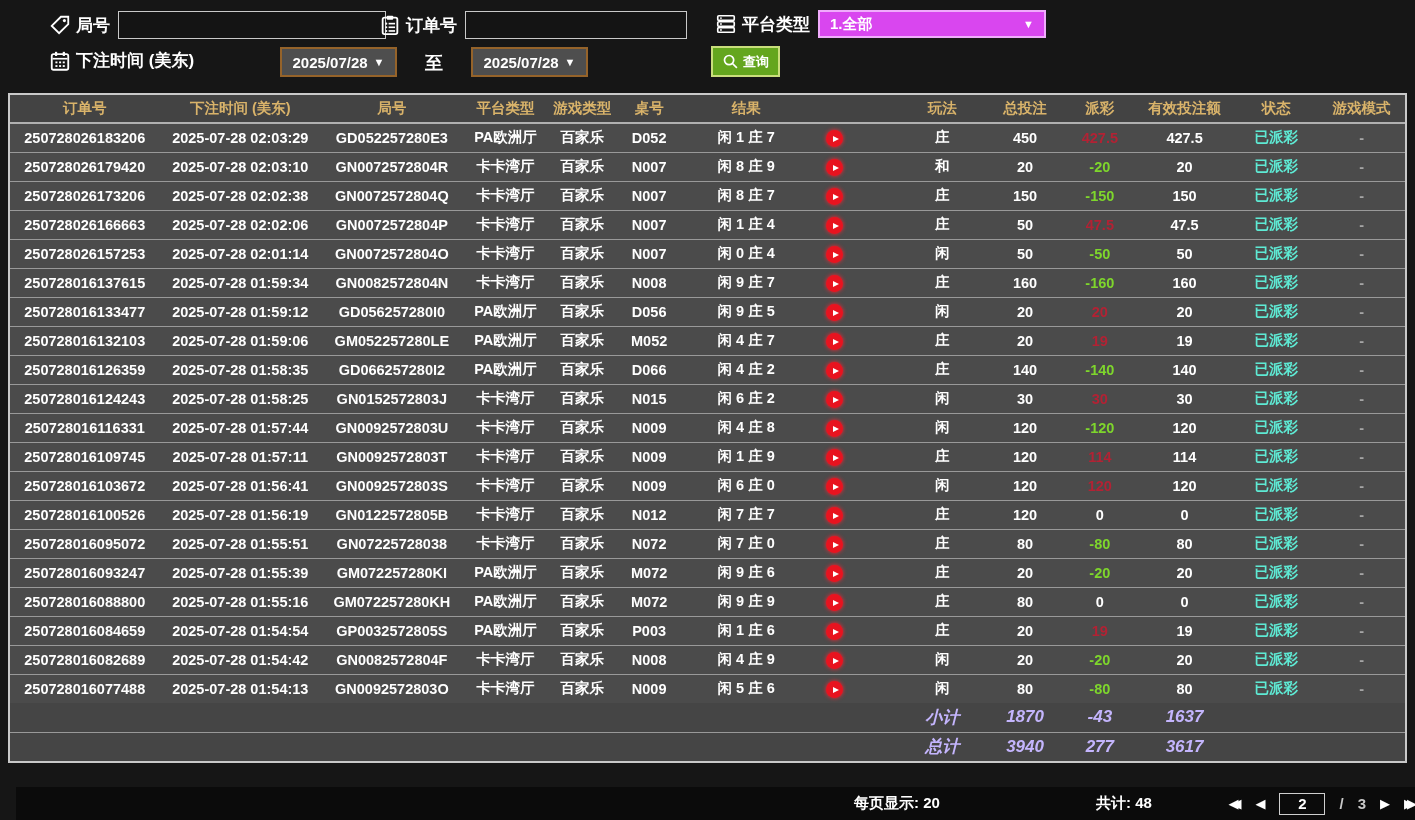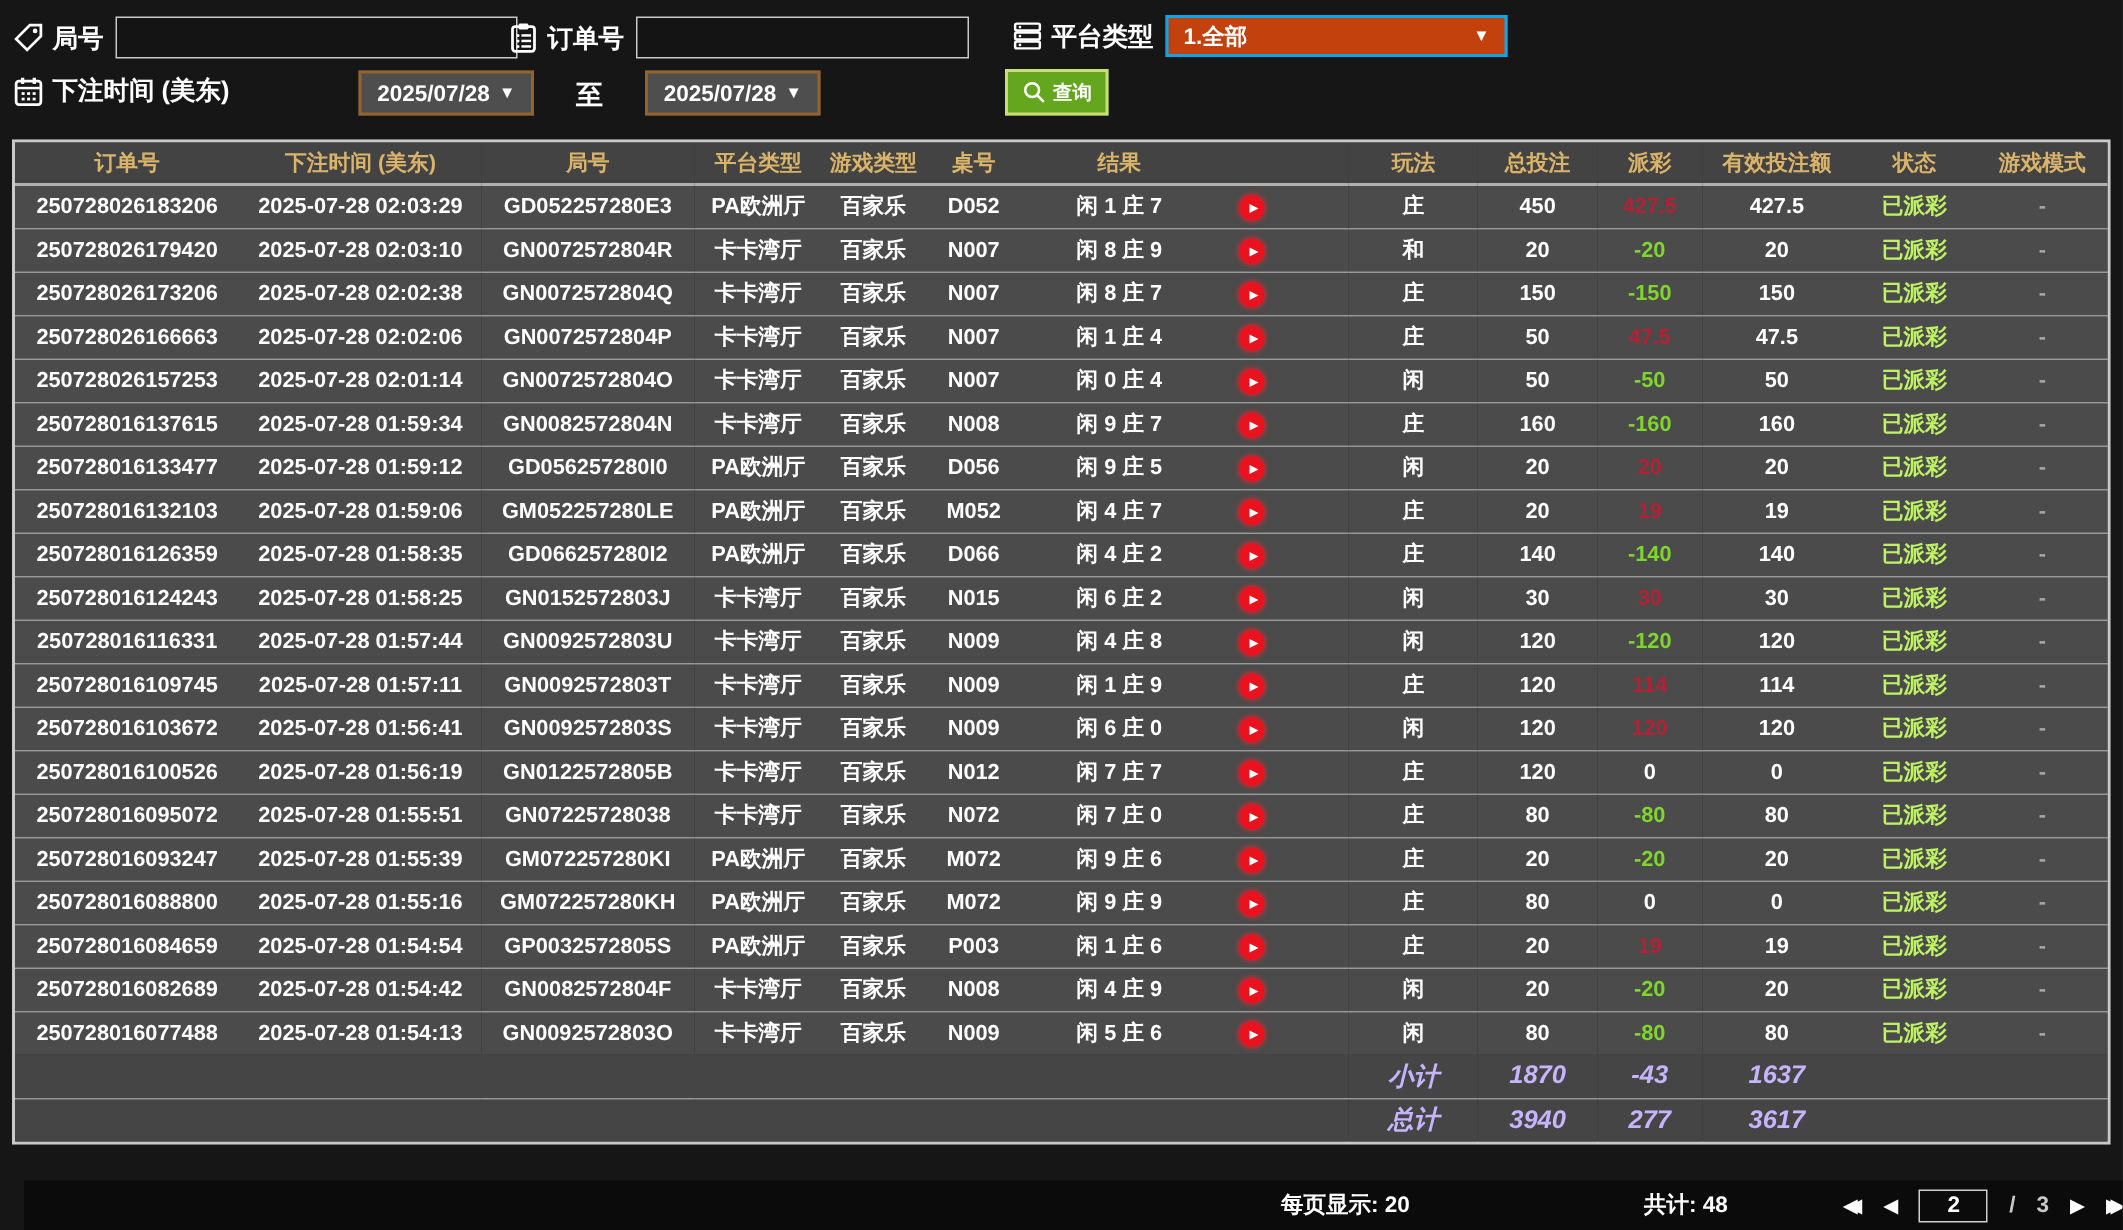--- a/index.html
+++ b/index.html
@@ -1,32 +1,32 @@
 <!DOCTYPE html>
 <html><head>
 <meta charset="utf-8">
 <style>
   * { margin:0; padding:0; box-sizing:border-box; }
   html,body { width:1415px; height:820px; background:#161616; overflow:hidden;
               font-family:"Liberation Sans","DejaVu Sans",sans-serif; }
 
-  .app { position:relative; width:1415px; height:820px; }
+  .app { position:relative; width:1415px; height:820px;padding-left:41px; }
 
   
   .filters { position:relative; height:90px; }
   .f-abs { position:absolute; display:flex; align-items:center; }
   .f-label { color:#ffffff; font-size:17px; font-weight:bold; white-space:nowrap; }
   .f-icon { display:inline-flex; margin-right:5px; }
   .text-input { background:#141414; border:1px solid #c9c9c9; height:28px; color:#fff;
                 font-size:15px; padding:0 6px; outline:none; }
   .dd-box { background:#4e4e4e; border:2px solid #95632a; height:30px; color:#fff;
             font-weight:bold; font-size:15px; display:flex; align-items:center;
             justify-content:center; gap:6px; cursor:pointer; }
   .dd-caret { font-size:11px; color:#fff; }
-  .platform-box { background:#c2410c; border:2px solid #0ea5e9; width:228px; height:28px;
+  .platform-box { background:#d946ef; border:2px solid #f0abfc; width:228px; height:28px;
                   display:flex; align-items:center; justify-content:space-between;
                   padding:0 10px; color:#fff; font-size:15px; font-weight:bold; cursor:pointer; }
   .search-btn { background:#64a61e; border:2px solid #c9de7b; color:#fff; font-size:13px;
                 font-weight:bold; height:31px; padding:0 9px; display:flex; align-items:center;
                 gap:4px; cursor:pointer; }
 
   
   .table-wrap { position:absolute; left:8px; top:93px; width:1399px;
                 border:2px solid #c9c9c9; background:#3d3d3d; }
   table { width:100%; border-collapse:collapse; table-layout:fixed; }
@@ -41,21 +41,21 @@
   .result-icon-wrap { flex:1; display:flex; justify-content:flex-start; padding-left:16px; }
   .play-icon { width:17px; height:17px; border-radius:50%; background:#e8131f;
                display:inline-flex; align-items:center; justify-content:center;
                box-shadow:0 0 4px #ff2230; cursor:pointer; }
   .play-icon .tri { width:0; height:0; border-left:6px solid #fff;
                     border-top:3.5px solid transparent; border-bottom:3.5px solid transparent;
                     margin-left:2px; }
   td.pay-pos { color:#b22234; }
   td.pay-neg { color:#7ed62c; }
   td.pay-zero { color:#ffffff; }
-  td.status { color:#bef264; }
+  td.status { color:#5eead4; }
   td.mode { color:#a5a5a5; }
   tr.summary td { background:#454545; color:#c4b5fd; font-weight:bold; font-size:17px;font-style:italic; }
 
   
   .footer { position:absolute; left:16px; bottom:0; width:1415px; height:33px; background:#0b0b0b; }
   .footer .f-abs { height:33px; }
   .foot-text { color:#ffffff; font-size:15px; font-weight:bold; }
   .pager { position:absolute; right:14px; top:0; height:33px; display:flex;
            align-items:center; gap:14px; }
   .pg-btn { color:#ffffff; font-size:13px; cursor:pointer; line-height:1; }

